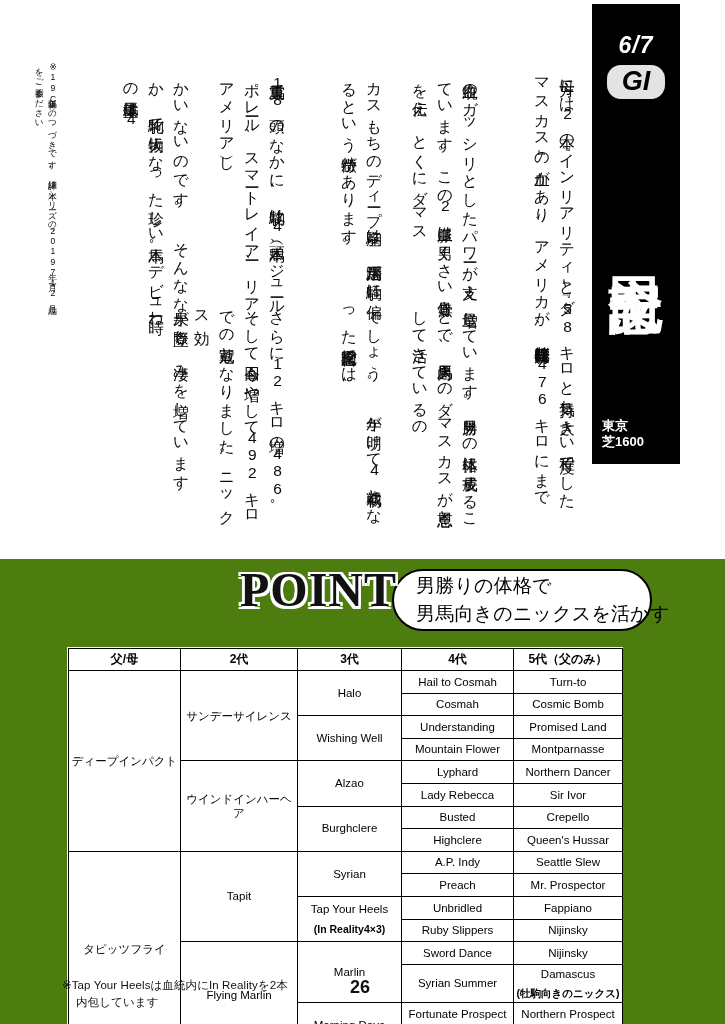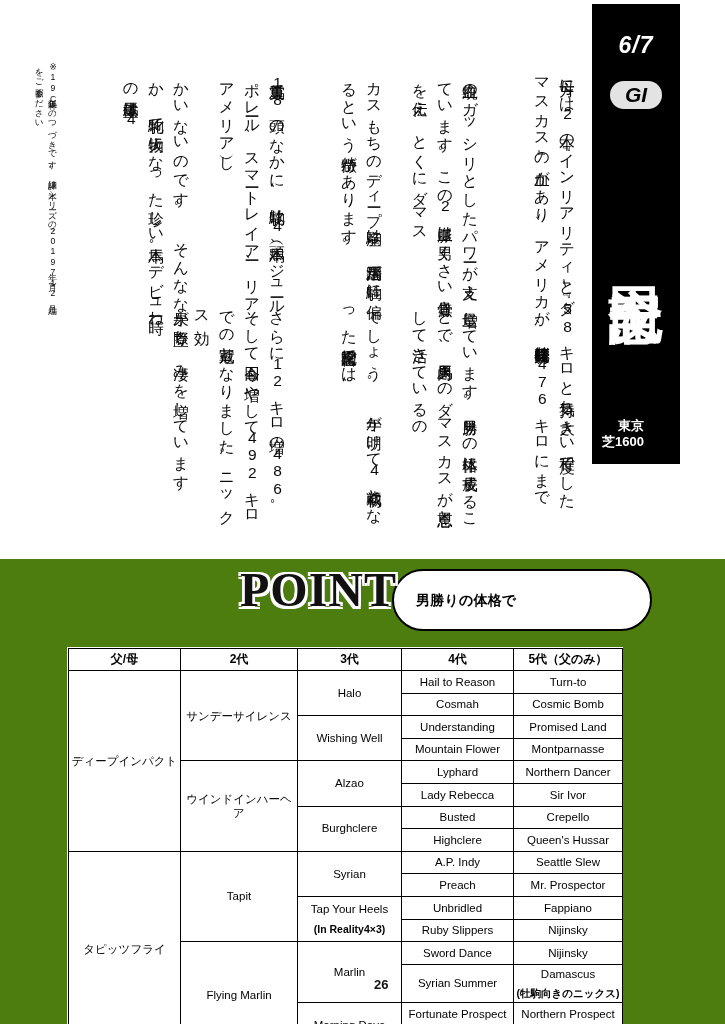--- a/index.html
+++ b/index.html
@@ -22,38 +22,38 @@
   #race-banner{
     position:absolute;left:592px;top:4px;width:88px;height:460px;
     background:#000;color:#fff;
     display:flex;flex-direction:column;align-items:center;
   }
   #race-date{
     margin-top:30px;font-size:23px;font-weight:bold;font-style:italic;
     letter-spacing:1px;line-height:1;
   }
   #race-grade{
-    margin-top:24px;
+    margin-top:8px;
     background:#e3e3e3;color:#000;
     border-radius:14px;
     padding:3px 15px 4px;
-    font-size:21px;font-weight:bold;font-style:italic;line-height:1;
+    font-size:27px;font-weight:bold;font-style:italic;line-height:1;
   }
   #race-name{
     margin-top:12px;
     font-size:54px;font-weight:bold;line-height:1.02;
     writing-mode:vertical-rl;
     letter-spacing:2px;
     height:250px;
     display:flex;align-items:flex-start;justify-content:center;
   }
   #race-course{
     position:absolute;left:10px;bottom:14px;
     font-size:13px;font-weight:bold;line-height:1.25;
-    text-align:right;
+    text-align:left;
   }
 
   
   .vtext{
     position:absolute;
     writing-mode:vertical-rl;
     text-orientation:upright;
     font-size:15.5px;
     line-height:1.62;
     letter-spacing:0.5px;
@@ -101,21 +101,21 @@
   #point-bubble{
     position:absolute;left:392px;top:10px;width:260px;height:62px;
     background:#fff;border:2.5px solid #000;
     border-radius:32px;
     display:flex;flex-direction:column;justify-content:center;
     padding:0 0 0 22px;
     box-sizing:border-box;
     z-index:2;
   }
   #point-bubble .bl{
-    font-size:14px;font-weight:bold;color:#000;line-height:1.5;
+    font-size:19px;font-weight:normal;color:#000;line-height:1.5;
     letter-spacing:0.2px;white-space:nowrap;
   }
 
   
   #table-caption{
     position:absolute;left:70px;top:60px;
     font-size:17px;font-weight:bold;color:#111;letter-spacing:0.5px;
   }
 
   
@@ -156,21 +156,21 @@
 
   
   #footnote{
     position:absolute;left:62px;top:418px;
     font-size:11.5px;color:#111;line-height:1.45;
     letter-spacing:0.1px;
   }
   #footnote .l2{padding-left:14px;display:block;}
   #page-num{
     position:absolute;left:350px;top:418px;
-    font-size:13px;font-weight:bold;color:#111;margin-left:24px;
+    font-size:18px;font-weight:bold;color:#111;
   }
 </style>
 </head>
 <body>
 
 <div id="article">
 
   <div id="race-banner">
     <div id="race-date">6/7</div>
     <div id="race-grade">GI</div>
@@ -194,20 +194,21 @@
   <div class="vtext small" id="col-note">※19年阪神Cのつづきです。詳細は本シリーズの『2019年7月〜12月編』をご参照ください</div>
 
 </div>
 
 <div id="point-panel">
 
   <div id="point-word">POINT</div>
 
   <div id="point-bubble">
     <div class="bl">男勝りの体格で</div>
+    <div class="bl">男馬向きのニックスを活かす</div>
   </div>
 
 
   <div id="ped-wrap">
   <table class="ped">
     <colgroup>
       <col style="width:112px">
           <col style="width:117px">
           <col style="width:104px">
       <col style="width:112px">
@@ -221,21 +222,21 @@
         <th>4代</th>
         <th>5代（父のみ）</th>
       </tr>
     </thead>
     <tbody>
 
       <tr class="r">
         <td class="gen1" rowspan="8">ディープインパクト</td>
         <td class="gen2" rowspan="4">サンデーサイレンス</td>
         <td class="gen3" rowspan="2">Halo</td>
-        <td>Hail to Reason</td>
+        <td>Hail to Cosmah</td>
         <td>Turn-to</td>
       </tr>
       <tr class="r">
         <td>Cosmah</td>
         <td>Cosmic Bomb</td>
       </tr>
       <tr class="r">
         <td class="gen3" rowspan="2">Wishing Well</td>
         <td>Understanding</td>
         <td>Promised Land</td>
@@ -306,16 +307,20 @@
         <td>Northern Prospect</td>
       </tr>
       <tr class="r">
         <td>Pink Dove</td>
         <td>Argument</td>
       </tr>
     </tbody>
   </table>
   </div>
 
+  <div id="footnote">
+    <span>※Tap Your Heelsは血統内にIn Realityを2本</span>
+    <span class="l2">内包しています</span>
+  </div>
 
   <div id="page-num">26</div>
 
 </div>
 
 </body></html>

